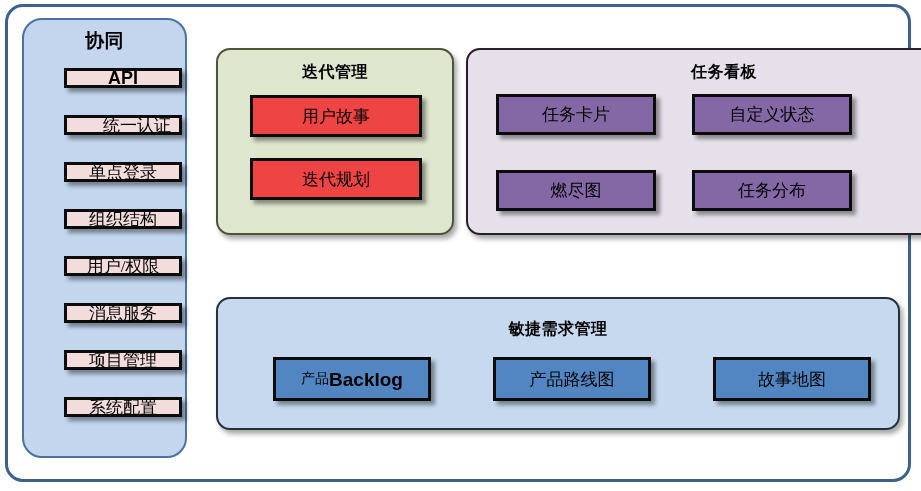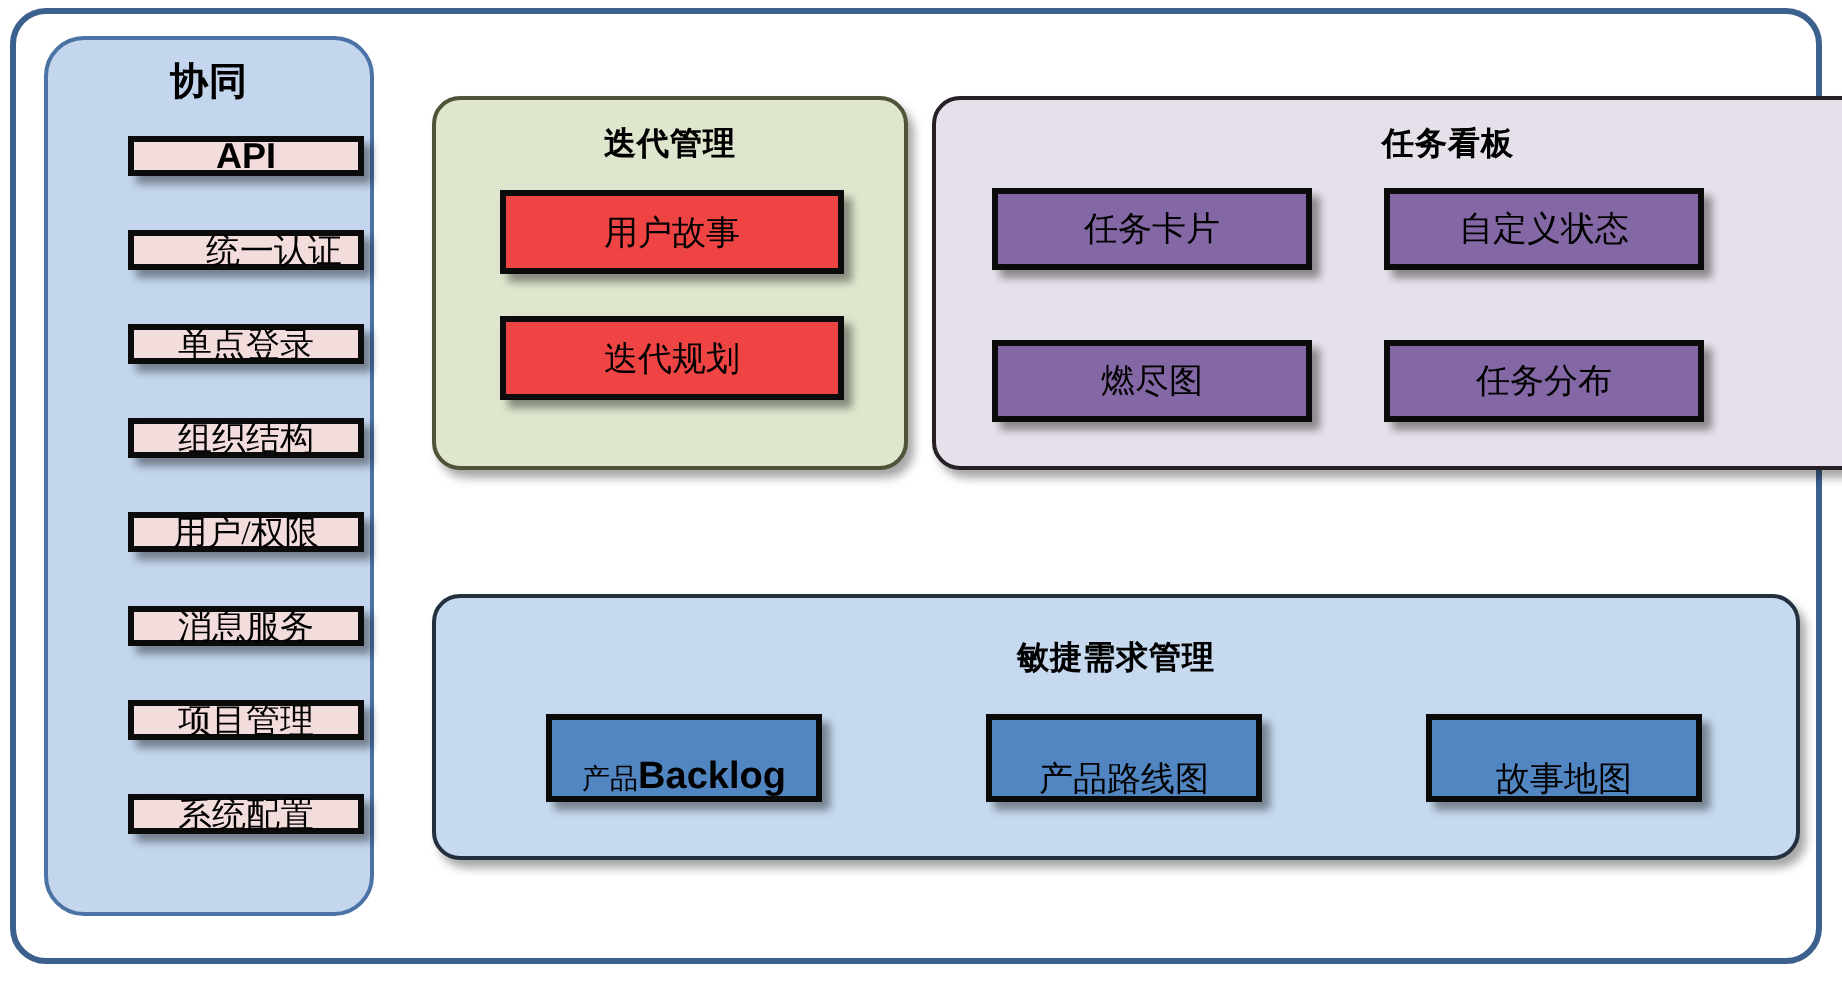--- a/index.html
+++ b/index.html
@@ -139,23 +139,22 @@
   
   .item-purple {
     background: #8468a5;
     width: 160px;
     height: 41px;
   }
 
   
   .item-blue {
     background: #5186c2;
-    width: 138px;
+    width: 158px;
     height: 44px;
-    align-items: flex-end;
   }
 
   .mixed-cjk {
     font-family: "Liberation Serif", "DejaVu Serif", serif;
     font-size: 14px;
   }
   .mixed-latin {
     font-family: "Liberation Sans", "DejaVu Sans", sans-serif;
     font-weight: bold;
     font-size: 19px;

